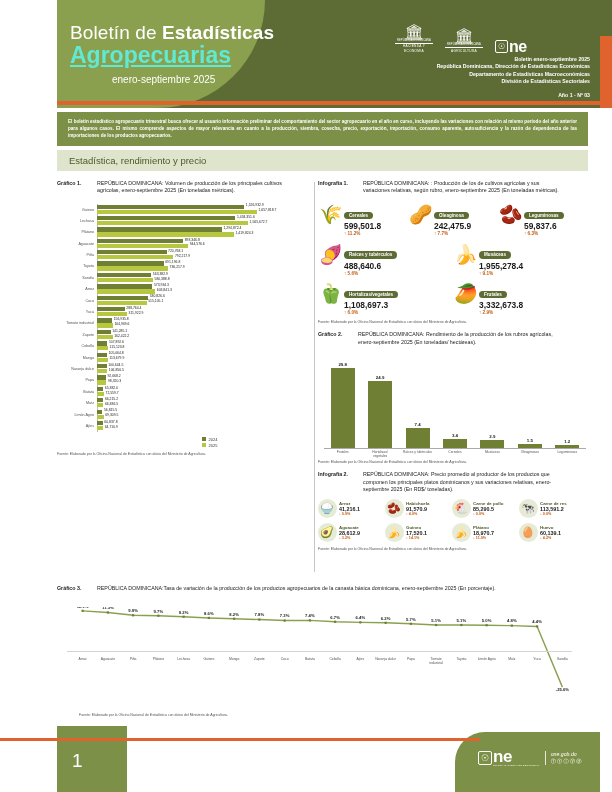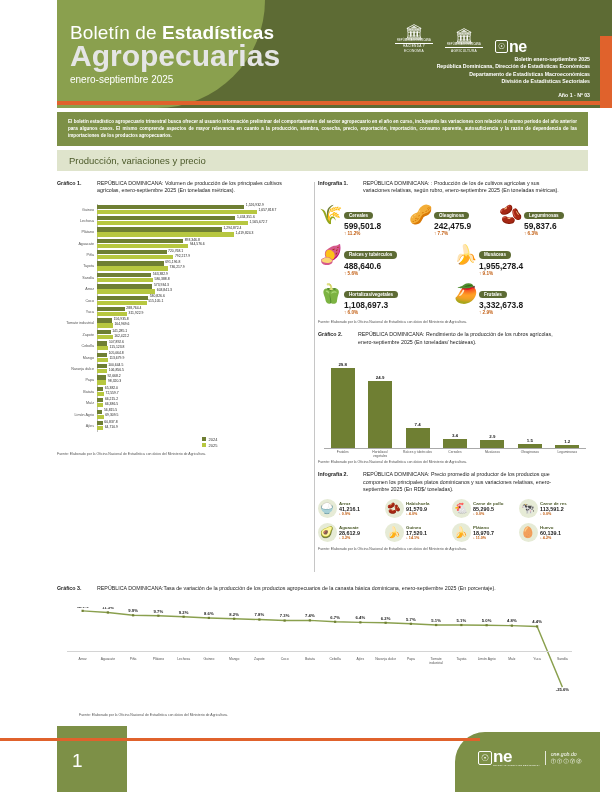--- a/index.html
+++ b/index.html
@@ -8,22 +8,22 @@
   
   .header{position:absolute;left:0;top:0;width:612px;height:108px;background:#5d6b34;overflow:hidden;}
   .header-lightblock{position:absolute;left:0;top:0;width:265px;height:108px;background:#8aa04e;border-bottom-right-radius:110px;}
   .header-white-left{position:absolute;left:0;top:0;width:57px;height:108px;background:#ffffff;}
   .header-orange-right{position:absolute;right:0;top:36px;width:12px;height:72px;background:#e0622c;}
   .header-orange-strip{position:absolute;left:57px;top:101px;width:543px;height:4px;background:#e0622c;}
 
   .title-block{position:absolute;left:70px;top:22px;}
   .title-line1{font-size:19px;color:#ffffff;letter-spacing:.1px;line-height:21px;}
   .title-line1 b{font-weight:bold;}
-  .title-line2{font-size:30px;font-weight:bold;color:#e5e5e5;line-height:29px;margin-top:-2px;}
-  .title-line3{font-size:10px;color:#ffffff;margin-top:4px;}
+  .title-line2{font-size:23px;font-weight:bold;color:#5eead4;line-height:29px;margin-top:-2px;text-decoration:underline;}
+  .title-line3{font-size:10px;color:#ffffff;margin-top:4px;margin-left:42px;}
 
   .logos{position:absolute;left:395px;top:24px;display:flex;align-items:flex-end;gap:12px;}
   .crest{width:38px;text-align:center;color:#fff;}
   .crest .shield{font-size:15px;line-height:15px;}
   .crest .c1{font-size:2.6px;letter-spacing:.1px;display:block;line-height:3.4px;}
   .crest .c2{font-size:3.2px;letter-spacing:.3px;display:block;line-height:4.4px;border-top:.4px solid #fff;padding-top:.5px;margin-top:.5px;}
   .onelogo{display:flex;align-items:center;color:#fff;}
   .onelogo .obox{width:11px;height:11px;border:1.6px solid #fff;border-radius:2px;display:flex;align-items:center;justify-content:center;font-size:8px;margin-right:1px;}
   .onelogo .ne{font-size:16px;font-weight:bold;letter-spacing:-.5px;line-height:13px;}
 
@@ -158,21 +158,21 @@
     <div>División de Estadísticas Sectoriales</div>
     <div class="yr">Año 1 - Nº 03</div>
   </div>
 </div>
 
 <div class="intro">
   <p>El boletín estadístico agropecuario trimestral busca ofrecer al usuario información preliminar del comportamiento del sector agropecuario en el año en curso, incluyendo las variaciones con relación al mismo período del año anterior para algunos casos. El mismo comprende aspectos de mayor relevancia en cuanto a la producción, siembra, cosecha, precio, exportación, importación, consumo aparente, autosuficiencia y la razón de dependencia de las importaciones de los productos agropecuarios.</p>
 </div>
 
 <div class="section-bar">
-  <span>Producción, variaciones y precio</span>
+  <span>Estadística, rendimiento y precio</span>
 </div>
 
 <div class="vdivider"></div>
 
 <div class="panel-left">
   <div class="cap">
     <span class="capnum">Gráfico 1.</span><span class="captxt">REPÚBLICA DOMINICANA: Volumen de producción de los principales cultivos agrícolas, enero-septiembre 2025 (En toneladas métricas).</span>
   </div>
 
   <div class="chart1" id="chart1">

